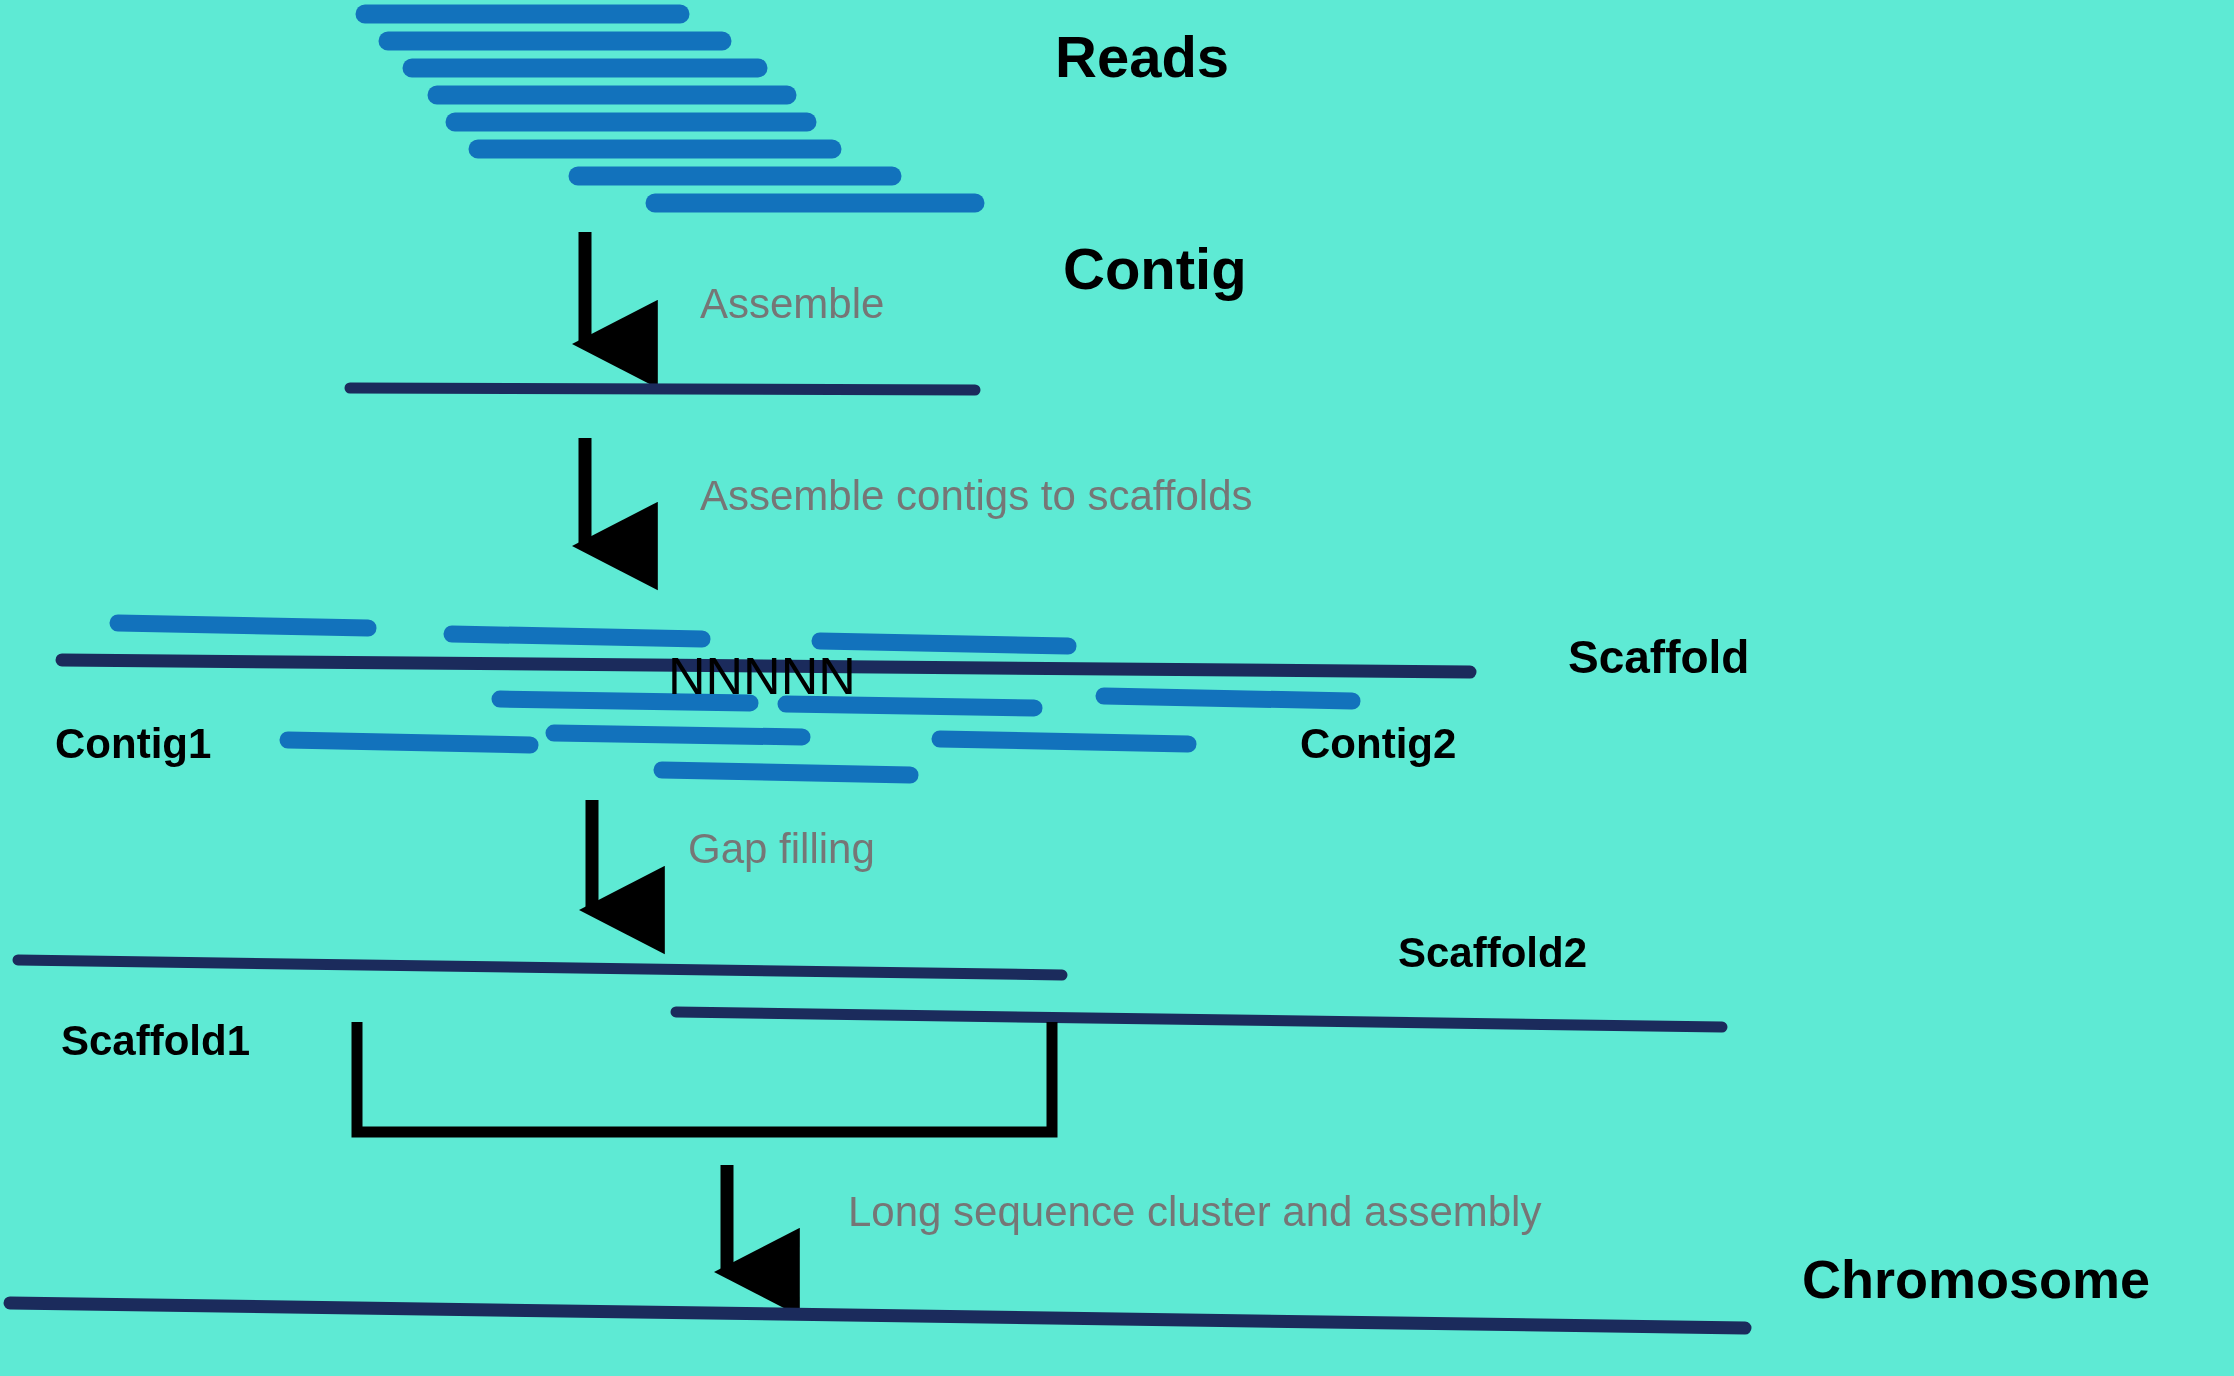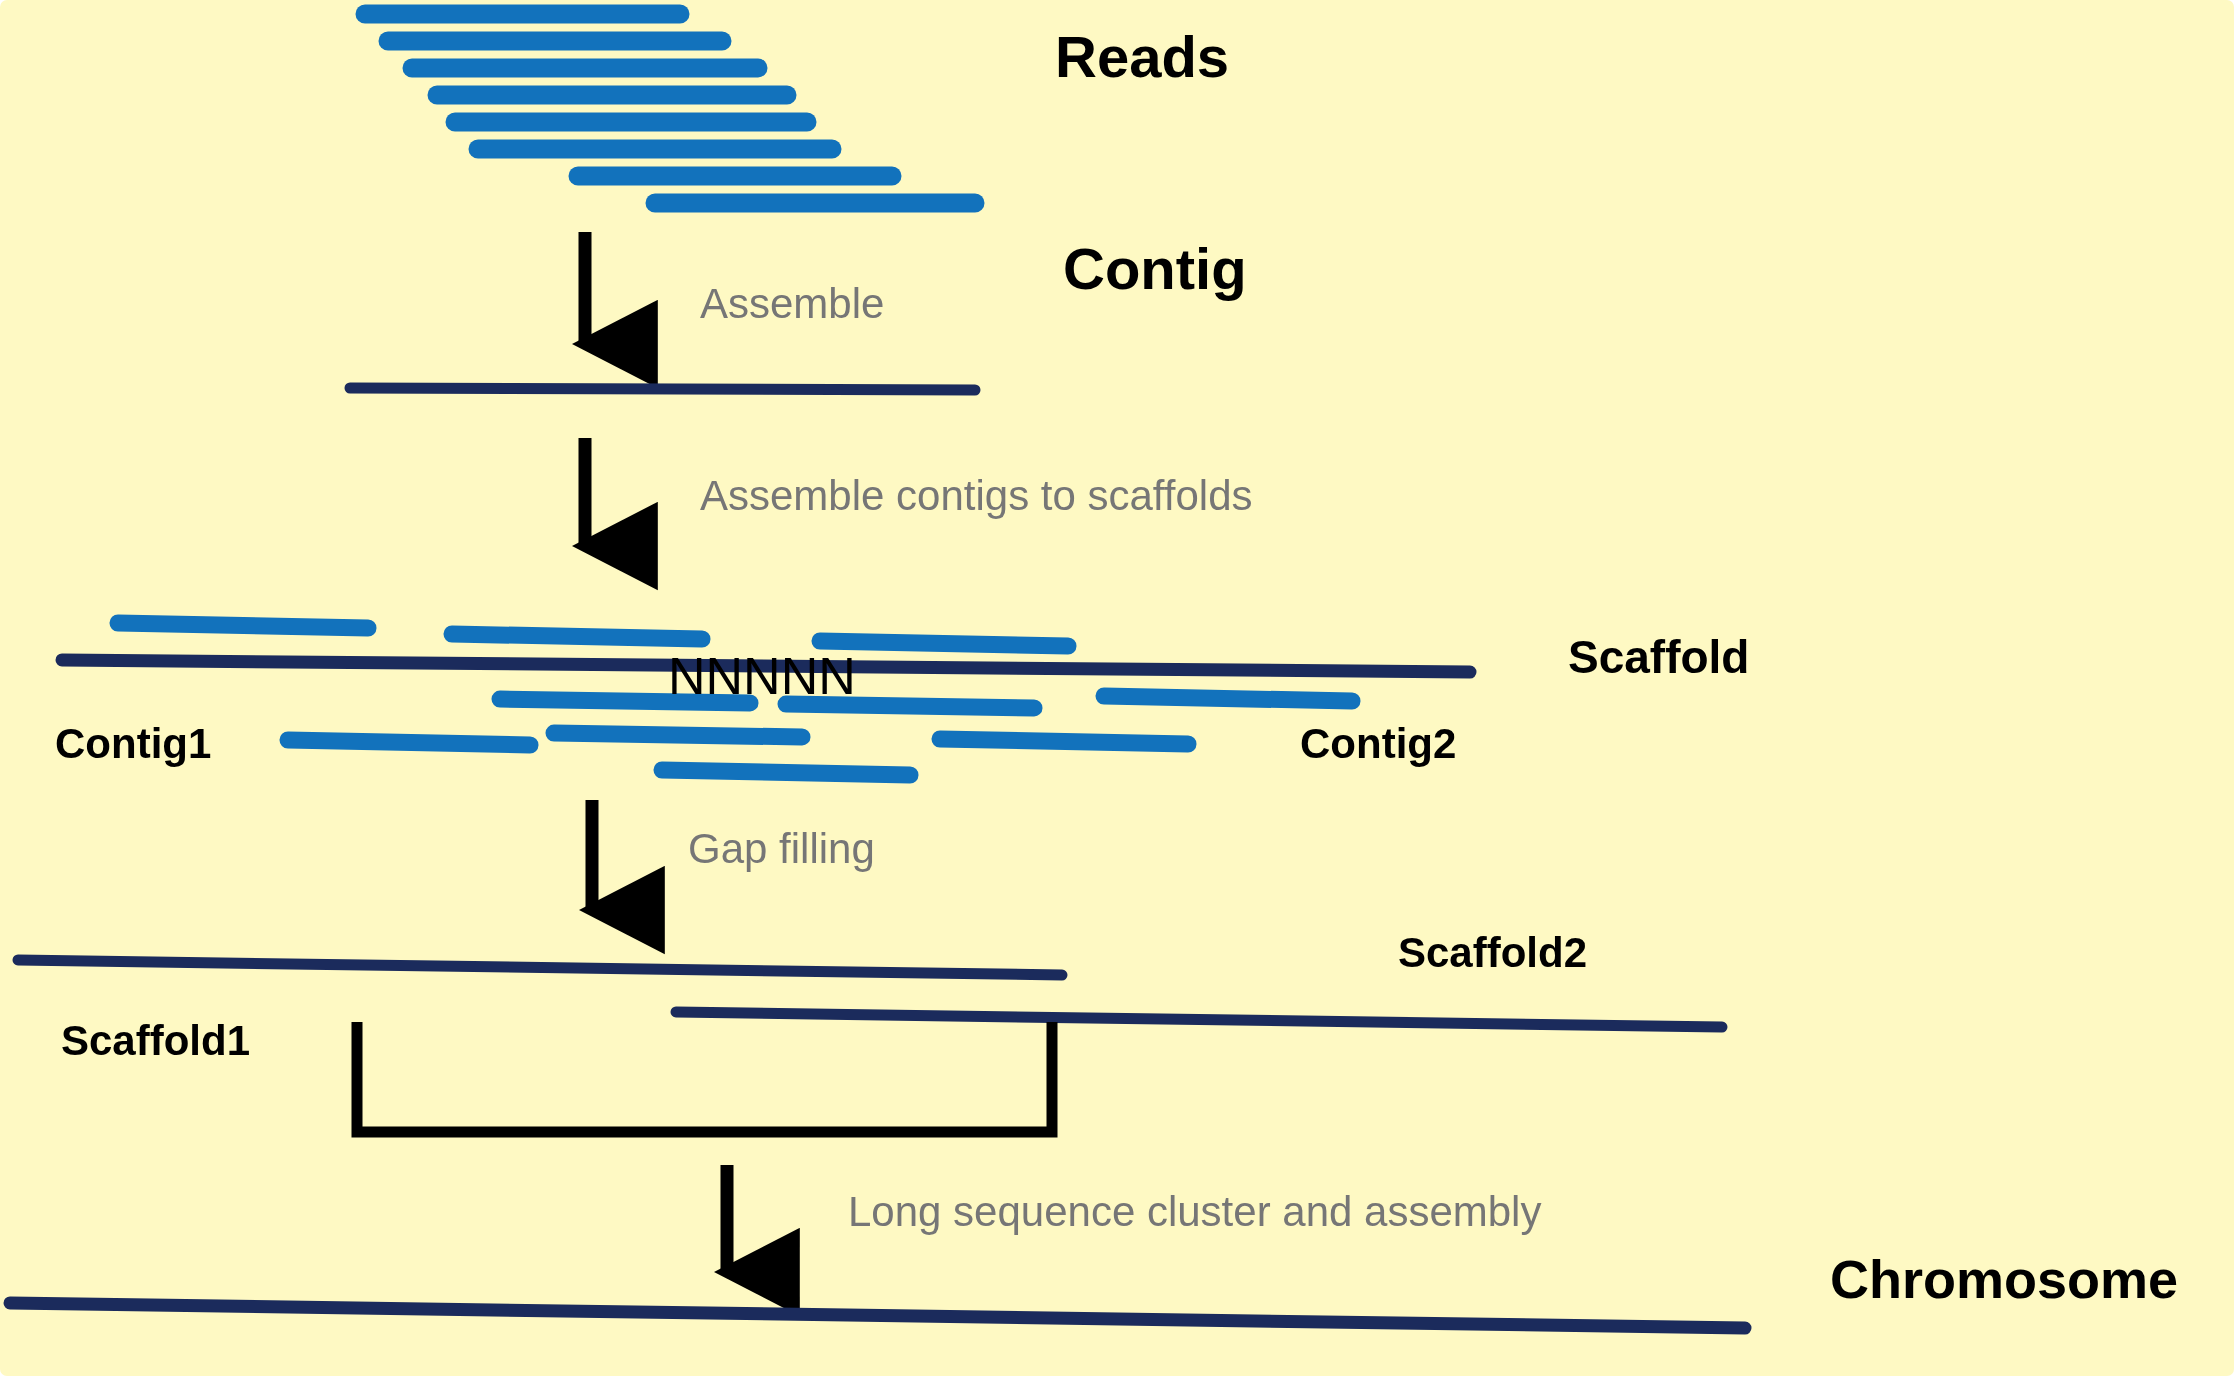--- a/index.html
+++ b/index.html
@@ -7,23 +7,22 @@
     padding: 0;
     background: #ffffff;
   }
   body {
     font-family: "Liberation Sans", sans-serif;
   }
   #canvas {
     position: relative;
     width: 2234px;
     height: 1376px;
-    background: #fef9c3;
+    background: #5eead4;
     overflow: hidden;
-    border-radius: 7px;
   }
   #diagram-svg {
     position: absolute;
     left: 0;
     top: 0;
     width: 2234px;
     height: 1376px;
   }
   .lbl {
     position: absolute;
@@ -46,21 +45,21 @@
     color: #000000;
     margin-top: 12px;
   }
   #label-reads      { left: 1055px; top: 28px;   font-size: 58px; }
   #label-contig     { left: 1063px; top: 240px;  font-size: 58px; }
   #label-scaffold   { left: 1568px; top: 634px;  font-size: 46px; }
   #label-contig1    { left: 55px;   top: 723px;  font-size: 42px; }
   #label-contig2    { left: 1300px; top: 723px;  font-size: 42px; }
   #label-scaffold1  { left: 45px;   top: 1020px; font-size: 42px; margin-left: 16px; }
   #label-scaffold2  { left: 1398px; top: 932px;  font-size: 42px; }
-  #label-chromosome { left: 1802px; top: 1252px; font-size: 54px; margin-left: 28px; }
+  #label-chromosome { left: 1802px; top: 1252px; font-size: 54px; }
 
   #label-assemble        { left: 700px; top: 283px;  font-size: 42px; }
   #label-assemble-scaf   { left: 700px; top: 475px;  font-size: 42px; }
   #label-gapfilling      { left: 688px; top: 828px;  font-size: 42px; }
   #label-longseq         { left: 848px; top: 1191px; font-size: 42px; }
 
   #label-nnnnn { left: 668px; top: 638px; font-size: 52px; }
 </style>
 </head>
 <body>

